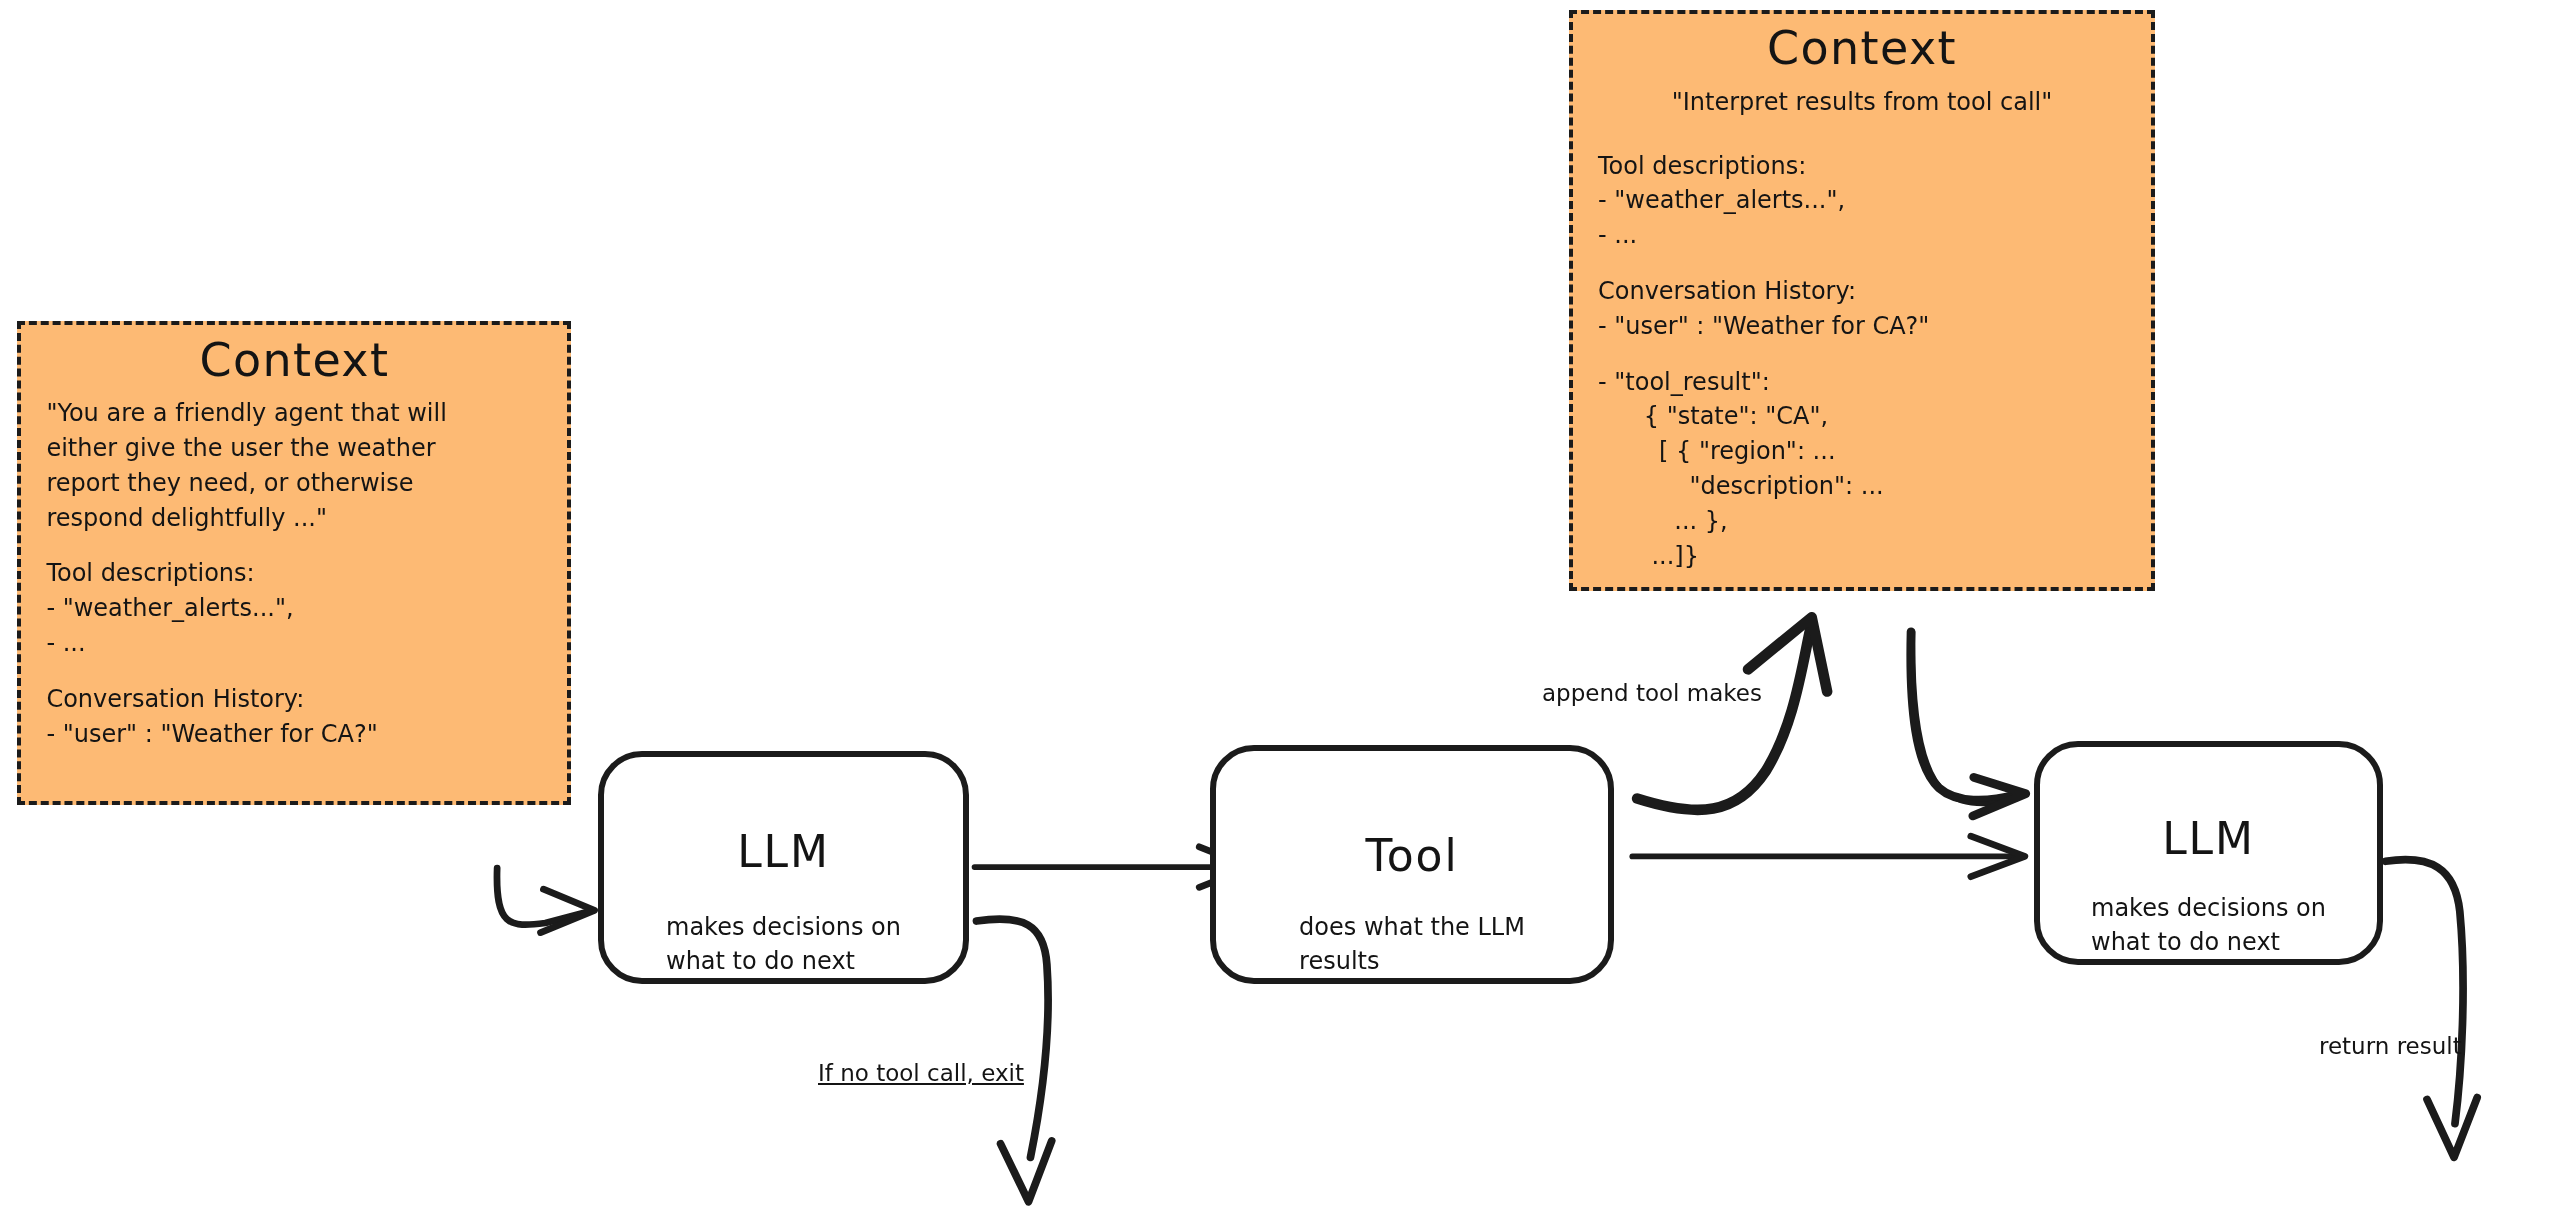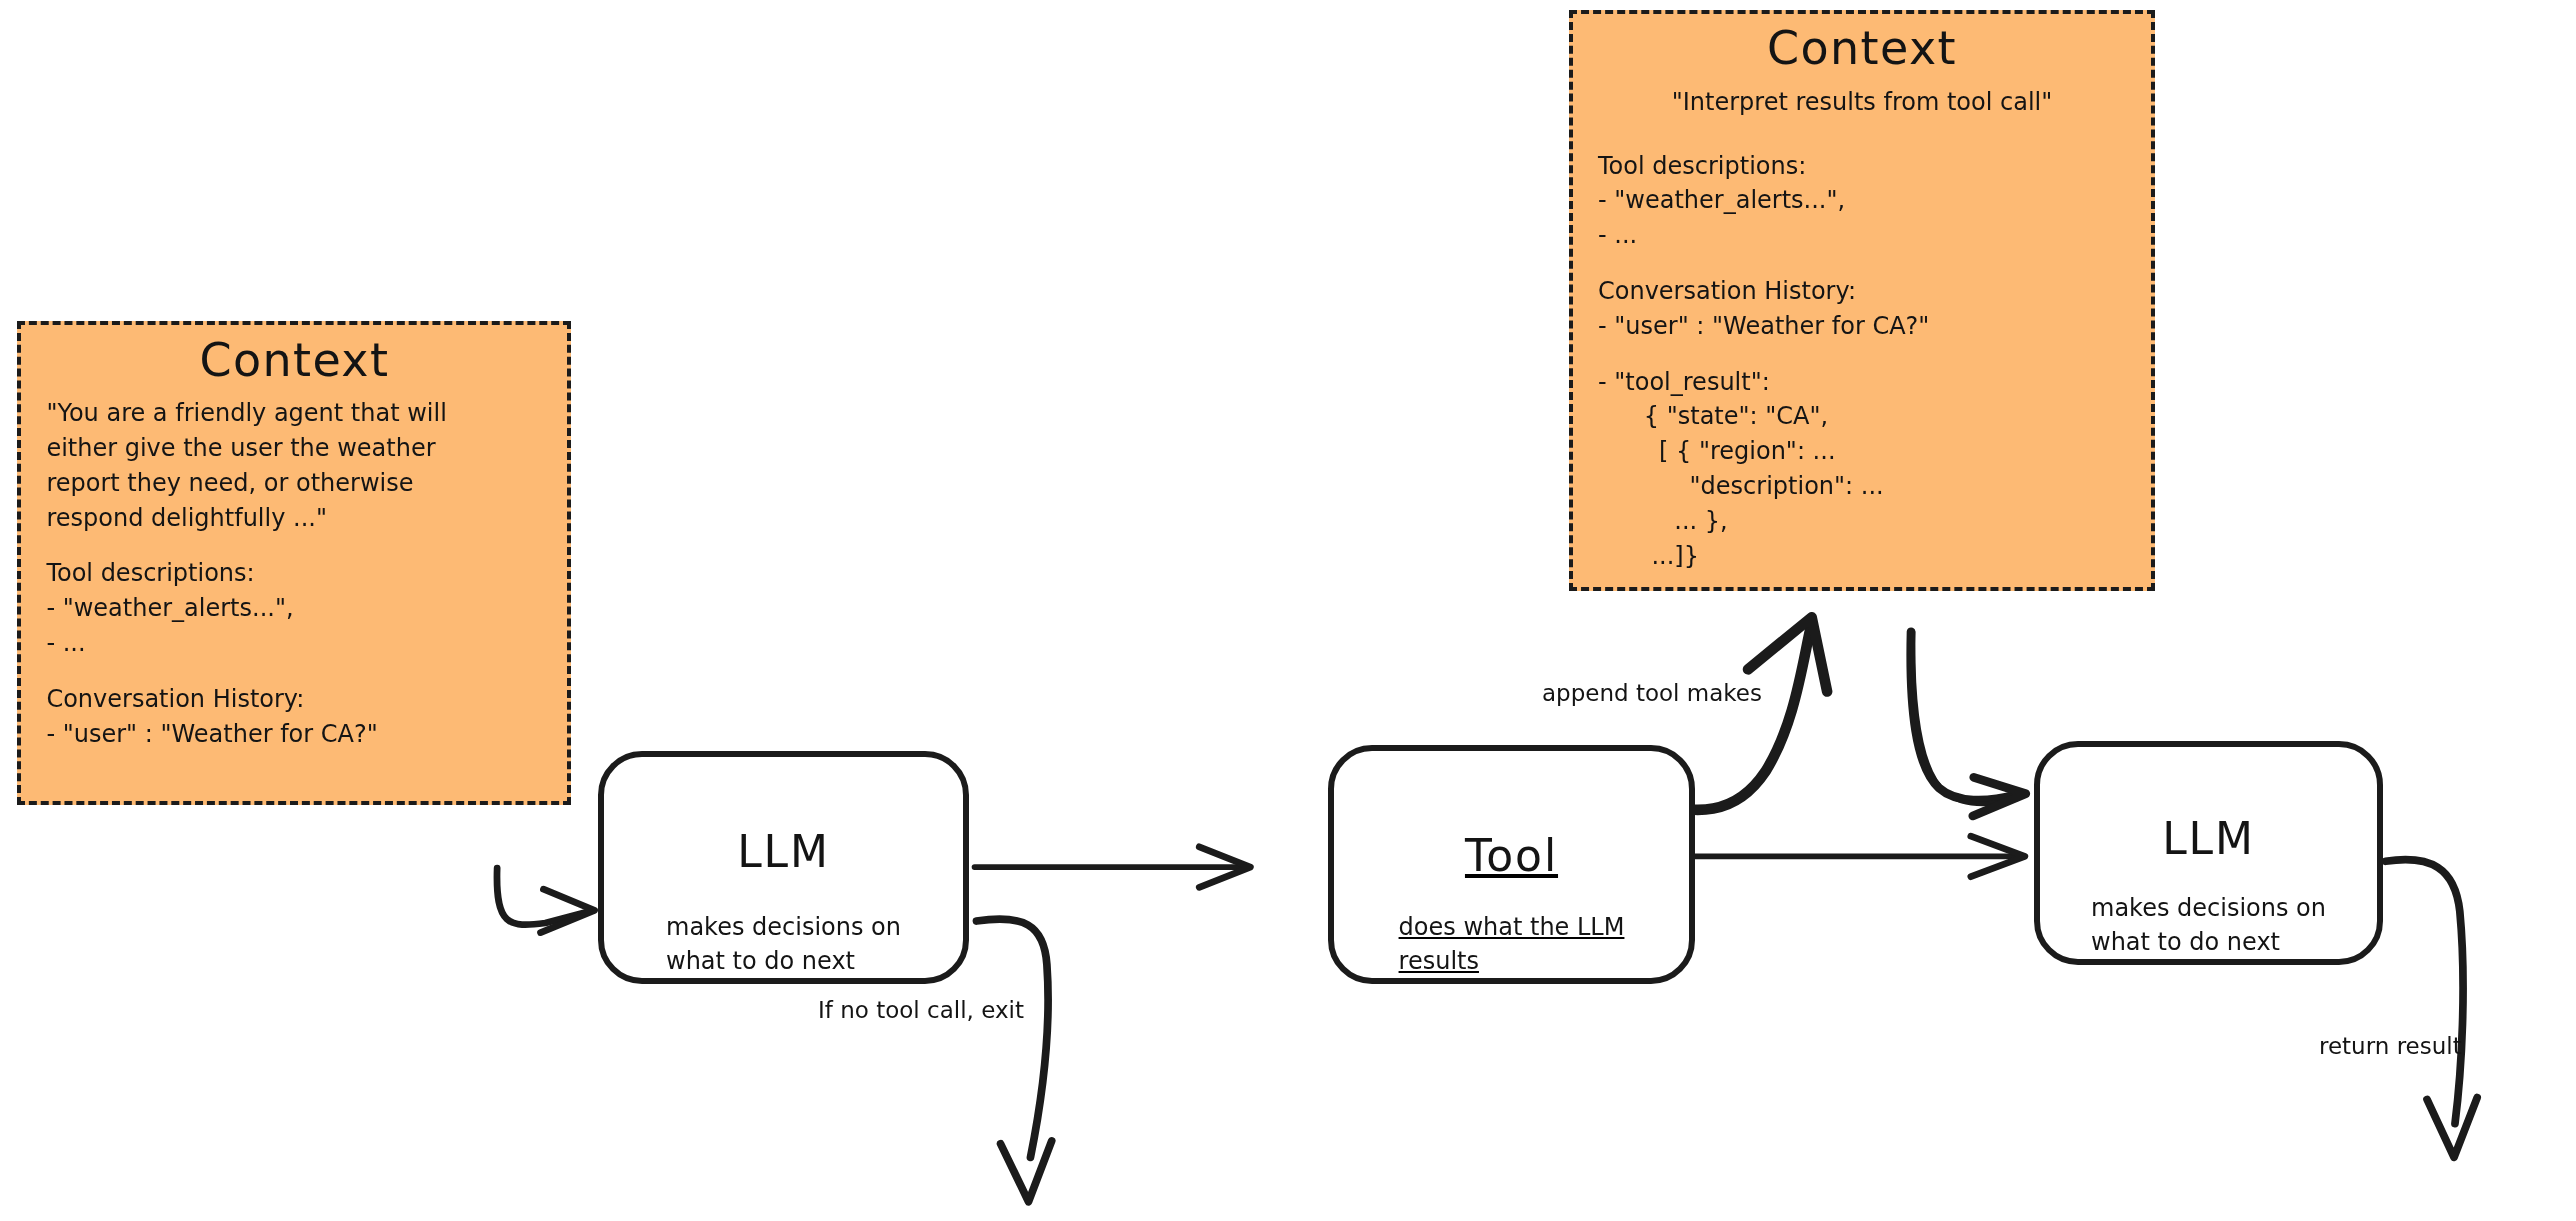--- a/index.html
+++ b/index.html
@@ -178,32 +178,32 @@
        ...]}</pre>
     </div>
   </div>
 
   <div class="node-box solid-box" style="left:598px; top:751px; width:371px; height:233px;">
     <div class="node-title" style="margin-top:23px;">LLM</div>
     <div class="node-sub llm1-sub">makes decisions on
 what to do next</div>
   </div>
 
-  <div class="node-box solid-box" style="left:1328px; top:745px; width:367px; height:239px;text-decoration:underline;">
+  <div class="node-box solid-box" style="left:1210px; top:745px; width:404px; height:239px;">
     <div class="node-title" style="margin-top:23px;">Tool</div>
     <div class="node-sub tool-sub">does what the LLM
 results</div>
   </div>
 
   <div class="node-box solid-box" style="left:2034px; top:741px; width:349px; height:224px;">
     <div class="node-title" style="margin-top:21px;">LLM</div>
     <div class="node-sub llm2-sub">makes decisions on
 what to do next</div>
   </div>
 
-  <div class="edge-label" style="left:818px; top:997px;">If no tool call, exit</div>
+  <div class="edge-label" style="left:818px; top:1060px;text-decoration:underline;">If no tool call, exit</div>
 
   <div class="edge-label" style="left:1542px; top:680px;">append tool makes</div>
 
   <div class="edge-label" style="left:2319px; top:1033px;">return result</div>
 
 </div>
 
 
 </body></html>

